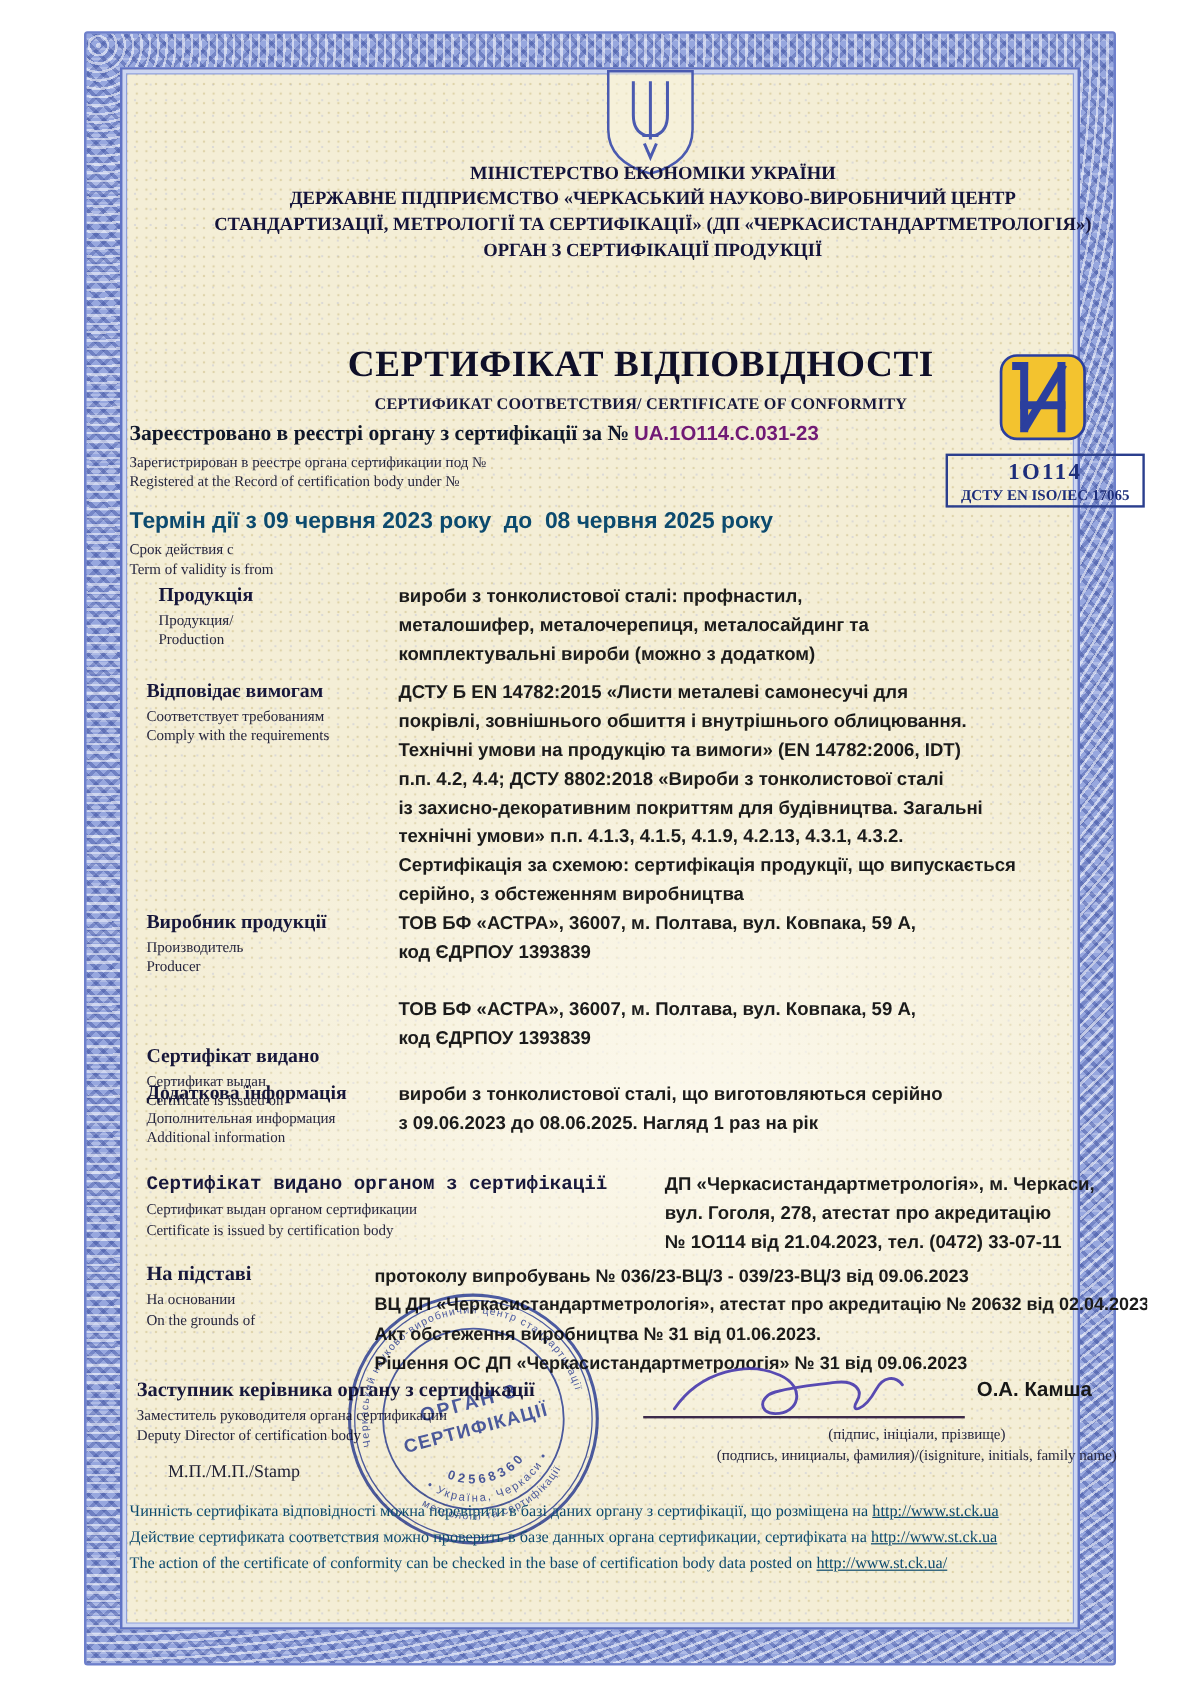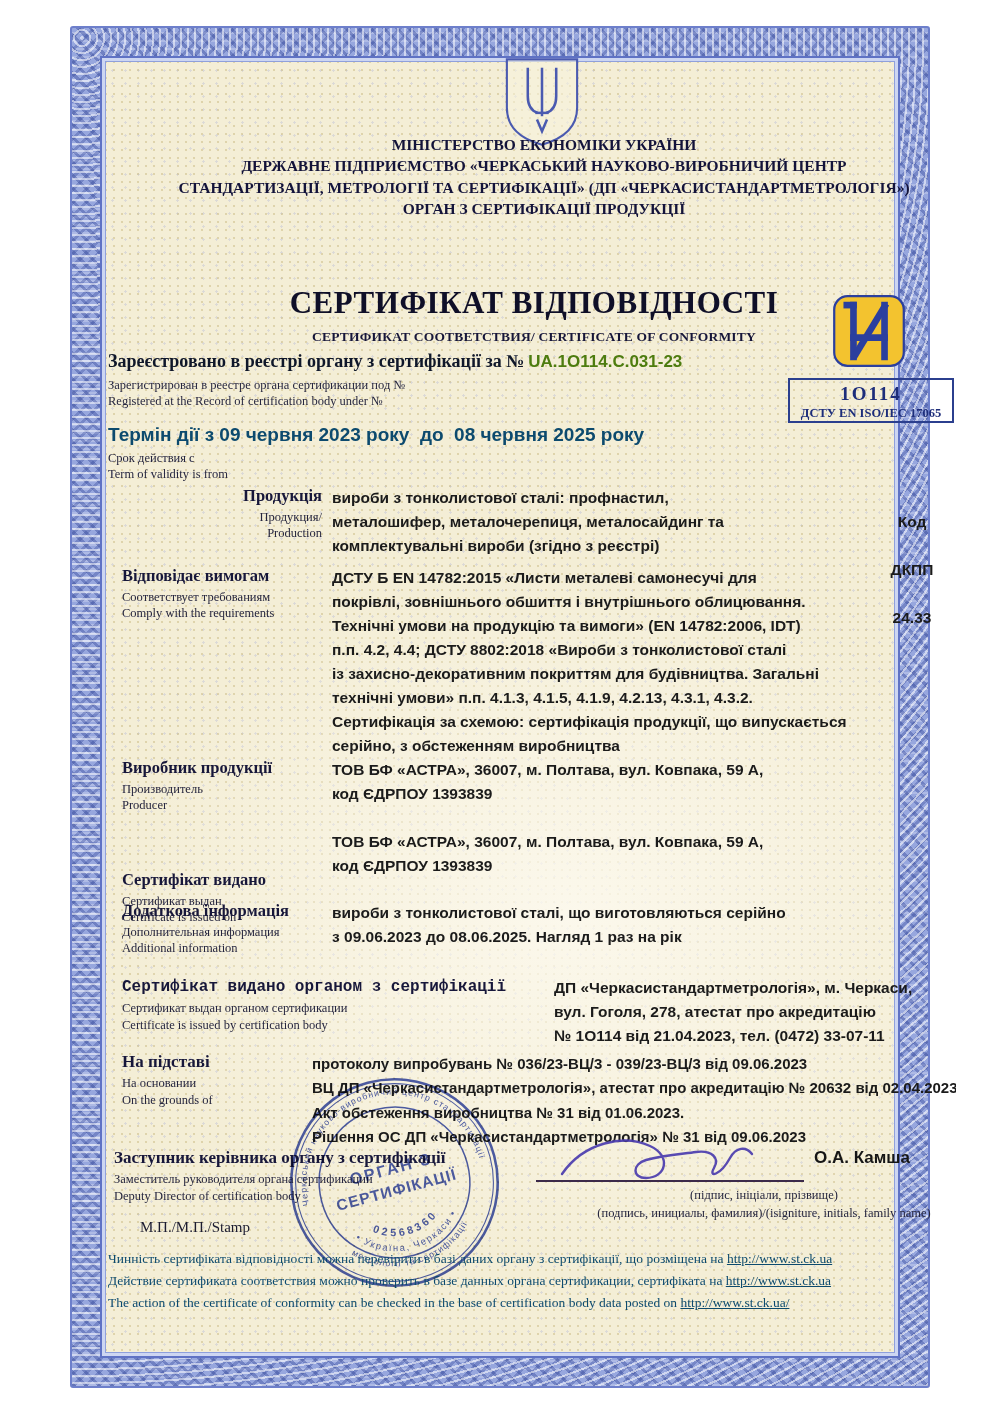--- a/index.html
+++ b/index.html
@@ -26,21 +26,21 @@
   .content{position:absolute;inset:0;}
   .abs{position:absolute;}
   .center{text-align:center;}
   .hline{font:700 15.5px/1.38 "Liberation Serif", serif;color:#13133a;}
   .title-main{font:700 31px/1.1 "Liberation Serif", serif;color:#0f0f28;letter-spacing:.5px;}
   .title-sub{font:700 13.5px/1.4 "Liberation Serif", serif;color:#16163a;letter-spacing:.2px;margin-top:8px;}
   .lab-main{font:700 16.5px/1.2 "Liberation Serif", serif;color:#17173a;}
   .lab-sub{font:400 12.5px/1.32 "Liberation Serif", serif;color:#26263f;}
   .val{font:700 15.5px/1.55 "Liberation Sans", sans-serif;color:#1b1b1b;white-space:pre-line;}
   .reg-bold{font:700 18px/1.25 "Liberation Serif", serif;color:#0f172a;}
-  .reg-num{font:700 17px/1.25 "Liberation Sans", sans-serif;color:#4d7c0f;}
+  .reg-num{font:700 17px/1.25 "Liberation Sans", sans-serif;color:#701a75;}
   .validity-main{font:700 19px/1.25 "Liberation Sans", sans-serif;color:#0c4a6e;white-space:pre-wrap;}
   .accr-box{border:2px solid #2b3f8e;text-align:center;padding-top:3px;}
   .accr-num{font:700 19px/1.2 "Liberation Serif", serif;color:#1d2d7a;letter-spacing:2px;}
   .accr-std{font:700 12.5px/1.2 "Liberation Serif", serif;color:#1d2d7a;}
   .sig-name{font:700 17px/1.2 "Liberation Sans", sans-serif;color:#161616;}
   .sig-cap{font:400 12.5px/1.45 "Liberation Serif", serif;color:#26263f;}
   .foot{font:400 13.5px/1.62 "Liberation Serif", serif;color:#0c4a6e;}
   .foot .link{text-decoration:underline;cursor:pointer;}
   .sig-line{border-top:2px solid #3c2a4a;}
   .stamp-wrap{mix-blend-mode:multiply;opacity:.9;}
@@ -105,33 +105,28 @@
       <div class="lab-sub" style="margin-top:4px;">Зарегистрирован в реестре органа сертификации под №</div>
       <div class="lab-sub">Registered at the Record of certification body under №</div>
     </div>
 
     <div class="abs" style="left:64px;top:423px;width:700px;">
       <div class="validity-main">Термін дії з 09 червня 2023 року  до  08 червня 2025 року</div>
       <div class="lab-sub" style="margin-top:3px;">Срок действия с</div>
       <div class="lab-sub">Term of validity is from</div>
     </div>
 
-    <div class="abs" style="left:78px;top:486px;width:200px;text-align:right;">
+    <div class="abs" style="left:88px;top:486px;width:200px;">
       <div class="lab-main">Продукція</div>
       <div class="lab-sub" style="margin-top:3px;">Продукция/</div>
       <div class="lab-sub">Production</div>
     </div>
     <div class="abs val" style="left:288px;top:486px;width:520px;">вироби з тонколистової сталі: профнастил,
 металошифер, металочерепиця, металосайдинг та
-комплектувальні вироби (згідно з реєстрі)</div>
-    <div class="abs center val" style="left:818px;top:486px;width:100px;">
-      <div>Код</div>
-      <div>ДКПП</div>
-      <div>24.33</div>
-    </div>
+комплектувальні вироби (можно з додатком)</div>
 
     <div class="abs" style="left:78px;top:566px;width:205px;">
       <div class="lab-main">Відповідає вимогам</div>
       <div class="lab-sub" style="margin-top:3px;">Соответствует требованиям</div>
       <div class="lab-sub">Comply with the requirements</div>
     </div>
     <div class="abs val" style="left:288px;top:566px;width:590px;">ДСТУ Б EN 14782:2015 «Листи металеві самонесучі для
 покрівлі, зовнішнього обшиття і внутрішнього облицювання.
 Технічні умови на продукцію та вимоги» (EN 14782:2006, IDT)
 п.п. 4.2, 4.4; ДСТУ 8802:2018 «Вироби з тонколистової сталі

